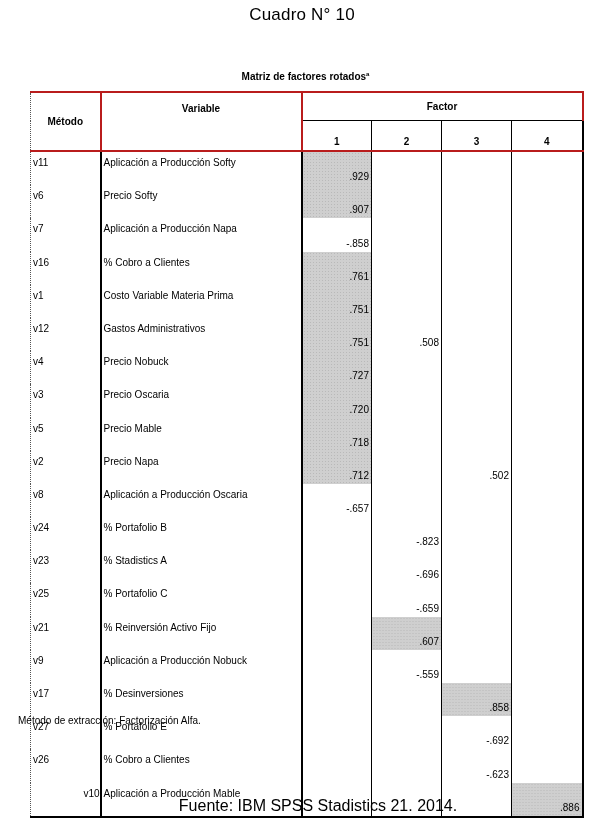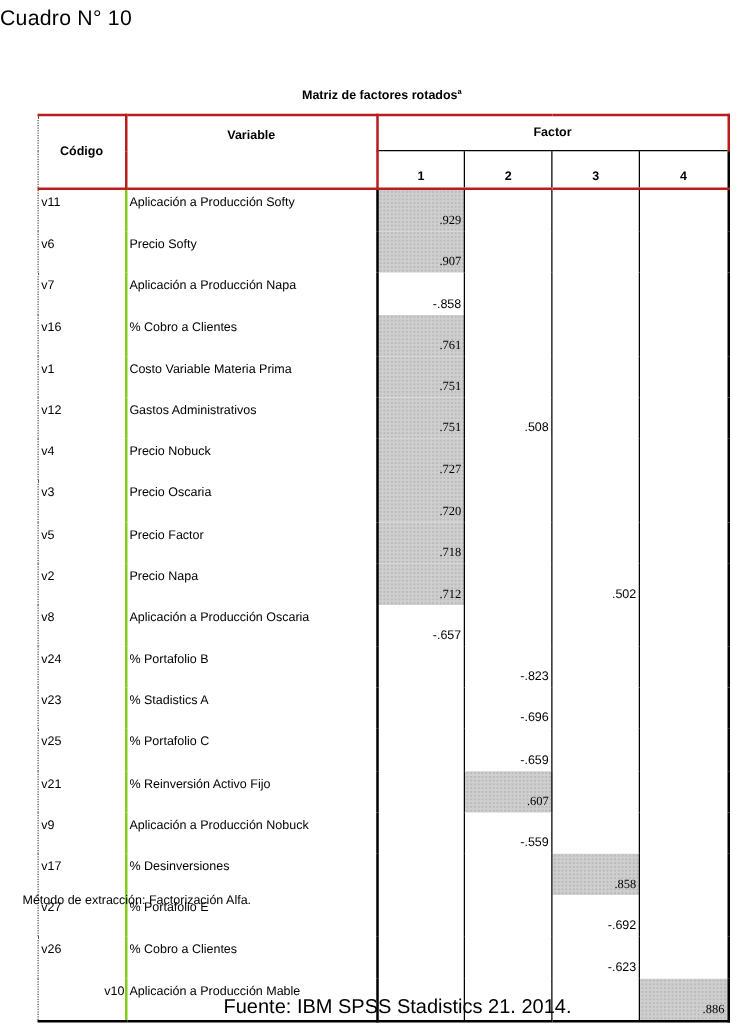--- a/index.html
+++ b/index.html
@@ -1,45 +1,45 @@
 <!DOCTYPE html>
 <html><head>
   <meta charset="utf-8">
   <style>
     html, body { margin: 0; padding: 0; background: #ffffff; }
     body { width: 604px; height: 825px; position: relative; overflow: hidden;
            font-family: "Liberation Sans", sans-serif; color: #000; }
-    .doc-title { position: absolute; top: 5px; left: 0; width: 100%; 
+    .doc-title { position: absolute; top: 5px; left: 0; width: 100%; text-align: center;
                  font-size: 17px; font-weight: normal; letter-spacing: 0.2px; }
     .tbl-caption { position: absolute; top: 71px; left: 30px; width: 551px; text-align: center;
                    font-size: 10px; font-weight: bold; }
     .tbl-caption sup { font-size: 6px; vertical-align: 4px; }
     table.matrix { position: absolute; top: 91px; left: 30px; border-collapse: collapse;
                    table-layout: fixed; width: 552px; font-size: 10px; }
     table.matrix td, table.matrix th { padding: 0; }
     .h-codigo, .h-variable, .h-factor, .h-fnum { font-weight: bold; text-align: center;
                    border: 2px solid #b91c1c; }
     .h-codigo { height: 54px; vertical-align: middle; border-left: 1px dotted #555; }
     .h-variable { vertical-align: top; padding-top: 10px !important; }
     .h-factor { height: 27px; vertical-align: middle; border-bottom: 1px solid #000; text-align: center; }
     .h-fnum { height: 26px; vertical-align: bottom; padding-bottom: 3px !important;
               border-top: 1px solid #000; border-left: 1px solid #000; border-right: 1px solid #000; }
     .h-fnum.first { border-left: 2px solid #000; }
     .h-fnum.last { border-right: 2px solid #000; }
     tbody td { height: 28.2px; font-size: 10px; }
     td.c-code { border-left: 1px dotted #555; vertical-align: top; padding-left: 2px !important;
                 padding-top: 5px !important; margin-left: 22px; }
-    td.c-var { border-left: 2px solid #84cc16; border-right: 2px solid #000; vertical-align: top;
+    td.c-var { border-left: 2px solid #000000; border-right: 2px solid #000; vertical-align: top;
                padding-left: 2px !important; padding-top: 5px !important; margin-top: 32px; }
     td.c-val { text-align: right; vertical-align: bottom; padding-right: 2px !important;
                padding-bottom: 3px !important; border-right: 1px solid #000; }
     td.c-val.col4 { border-right: 2px solid #000; margin-top: 17px; }
     td.hl { background-color: #cfcfcf;
             background-image: radial-gradient(#b9b9b9 0.6px, transparent 0.7px);
-            background-size: 3px 3px; font-family: Liberation Serif, serif; }
+            background-size: 3px 3px; }
     tbody tr:last-child td { border-bottom: 2px solid #000; }
     tbody tr:last-child td.c-code { border-bottom: 2px solid #000; text-align: right; }
     .footnotes { position: absolute; top: 714px; left: 18px; font-size: 10px; line-height: 13px; }
     .footnotes .fn2 { padding-left: 2px; }
     .source { position: absolute; top: 797px; left: 0; width: 100%; text-align: center; font-size: 16px; padding-left: 16px; }
   </style>
 </head>
 <body>
 
 <div class="doc-title">Cuadro N° 10</div>
@@ -52,21 +52,21 @@
   <colgroup>
     <col style="width:70px">
       <col style="width:201px">
     <col style="width:70px">
       <col style="width:70px">
       <col style="width:70px">
       <col style="width:71px">
   </colgroup>
   <thead>
     <tr>
-      <th class="h-codigo" rowspan="2">Código</th>
+      <th class="h-codigo" rowspan="2">Método</th>
       <th class="h-variable" rowspan="2">Variable</th>
       <th class="h-factor" colspan="4">Factor</th>
     </tr>
     <tr>
       <th class="h-fnum first">1</th>
       <th class="h-fnum">2</th>
       <th class="h-fnum">3</th>
       <th class="h-fnum last">4</th>
     </tr>
   </thead>
@@ -130,21 +130,21 @@
       <tr>
         <td class="c-code">v3</td>
         <td class="c-var">Precio Oscaria</td>
         <td class="c-val hl">.720</td>
         <td class="c-val"></td>
         <td class="c-val"></td>
         <td class="c-val col4"></td>
       </tr>
       <tr>
         <td class="c-code">v5</td>
-        <td class="c-var">Precio Factor</td>
+        <td class="c-var">Precio Mable</td>
         <td class="c-val hl">.718</td>
         <td class="c-val"></td>
         <td class="c-val"></td>
         <td class="c-val col4"></td>
       </tr>
       <tr>
         <td class="c-code">v2</td>
         <td class="c-var">Precio Napa</td>
         <td class="c-val hl">.712</td>
         <td class="c-val"></td>

